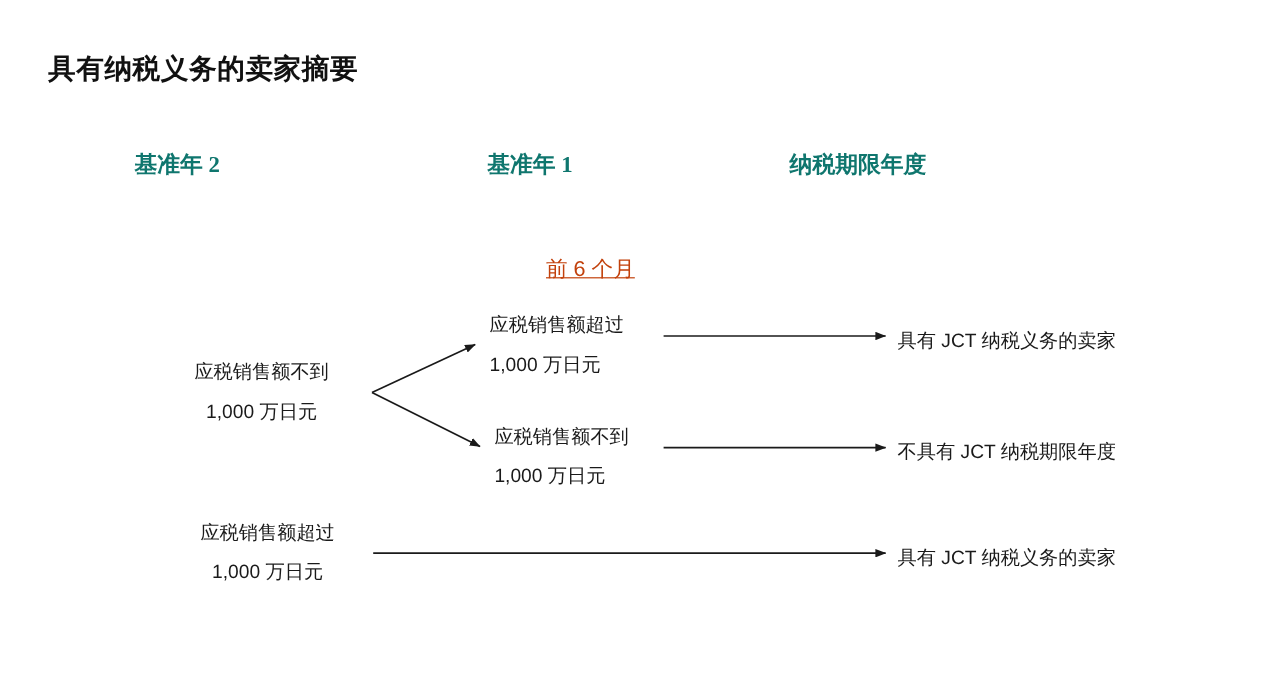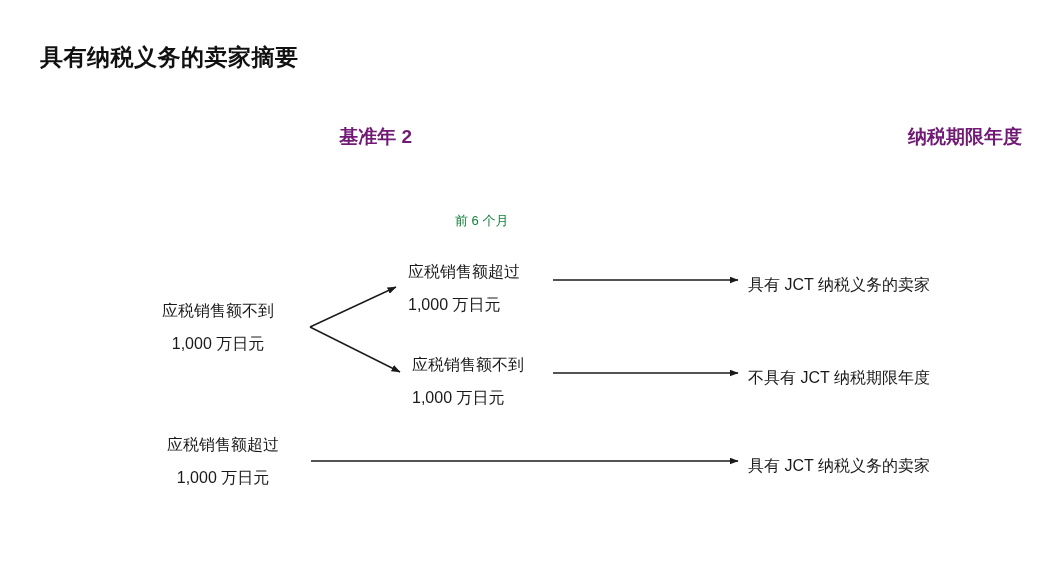--- a/index.html
+++ b/index.html
@@ -28,23 +28,24 @@
     font-weight: bold;
     letter-spacing: 0.5px;
     color: #111111;
     white-space: nowrap;
   }
 
   
   .period-header {
     font-size: 19px;
     font-weight: bold;
-    color: #701a75;
-    text-align: right;
+    color: #0f766e;
+    text-align: left;
     white-space: nowrap;
+    font-family: Liberation Serif, serif;
   }
 
   
   #chevron-band {
     left: 0;
     top: 166px;
     width: 1061px;
     height: 38px;
   }
   .chevron-label {
@@ -57,23 +58,24 @@
     color: #ffffff;
     text-align: center;
     white-space: nowrap;
     pointer-events: none;
   }
 
   
   #first-six-months {
     left: 455px;
     top: 212px;
-    font-size: 13px;
-    color: #15803d;
+    font-size: 18px;
+    color: #c2410c;
     white-space: nowrap;
+    text-decoration: underline;
   }
 
   
   .node {
     font-size: 16px;
     line-height: 33px;
     color: #1a1a1a;
     white-space: nowrap;
   }
   .node.bold { font-weight: normal; }
@@ -93,21 +95,22 @@
   }
 </style>
 </head>
 <body>
 
 <div id="canvas">
 
   <div class="abs" id="page-title">具有纳税义务的卖家摘要</div>
 
   <div class="abs period-header" style="left:112px; top:124px; width:300px;">基准年 2</div>
-  <div class="abs period-header" style="left:722px; top:124px; width:300px;">纳税期限年度</div>
+  <div class="abs period-header" style="left:406px; top:124px; width:300px;">基准年 1</div>
+  <div class="abs period-header" style="left:658px; top:124px; width:300px;">纳税期限年度</div>
 
 
   <div class="abs" id="first-six-months">前 6 个月</div>
 
   <svg class="abs" id="flow-svg" viewBox="0 0 1061 575">
     <defs>
       <marker id="arrowhead" markerWidth="9" markerHeight="7" refX="8.5" refY="3.5" orient="auto" markerUnits="userSpaceOnUse">
         <polygon points="0 0, 9 3.5, 0 7" fill="#1a1a1a"></polygon>
       </marker>
     </defs>

